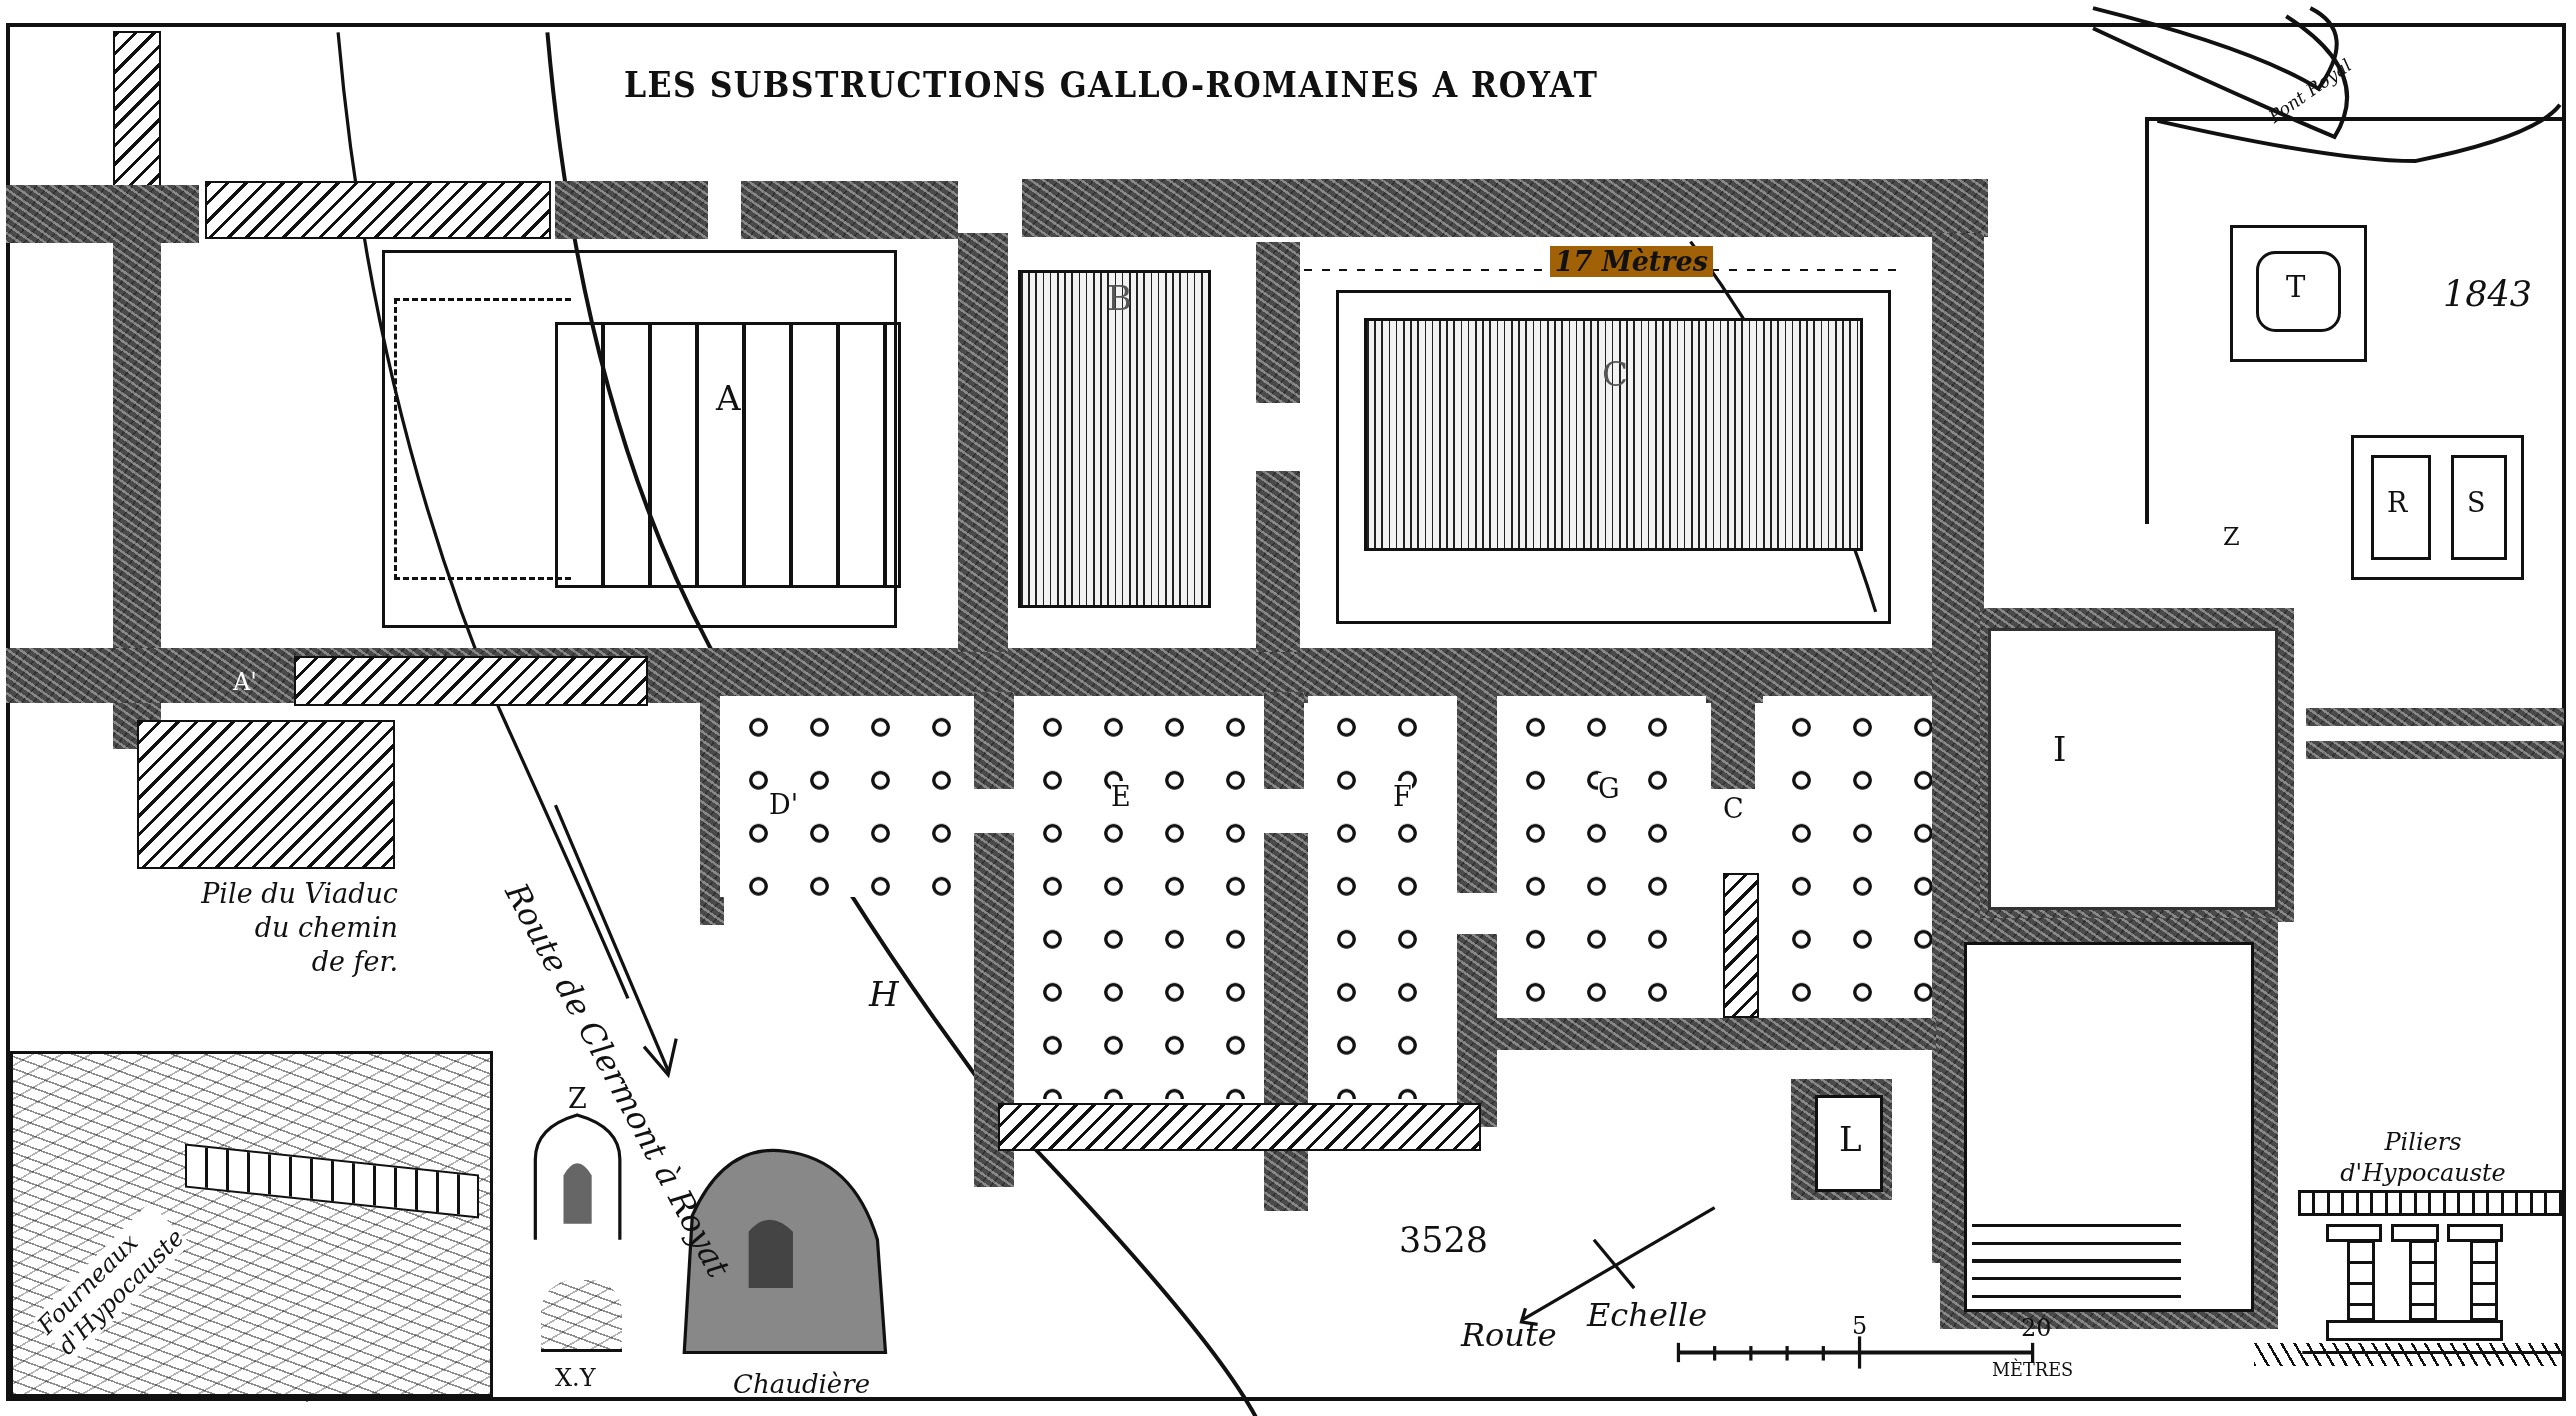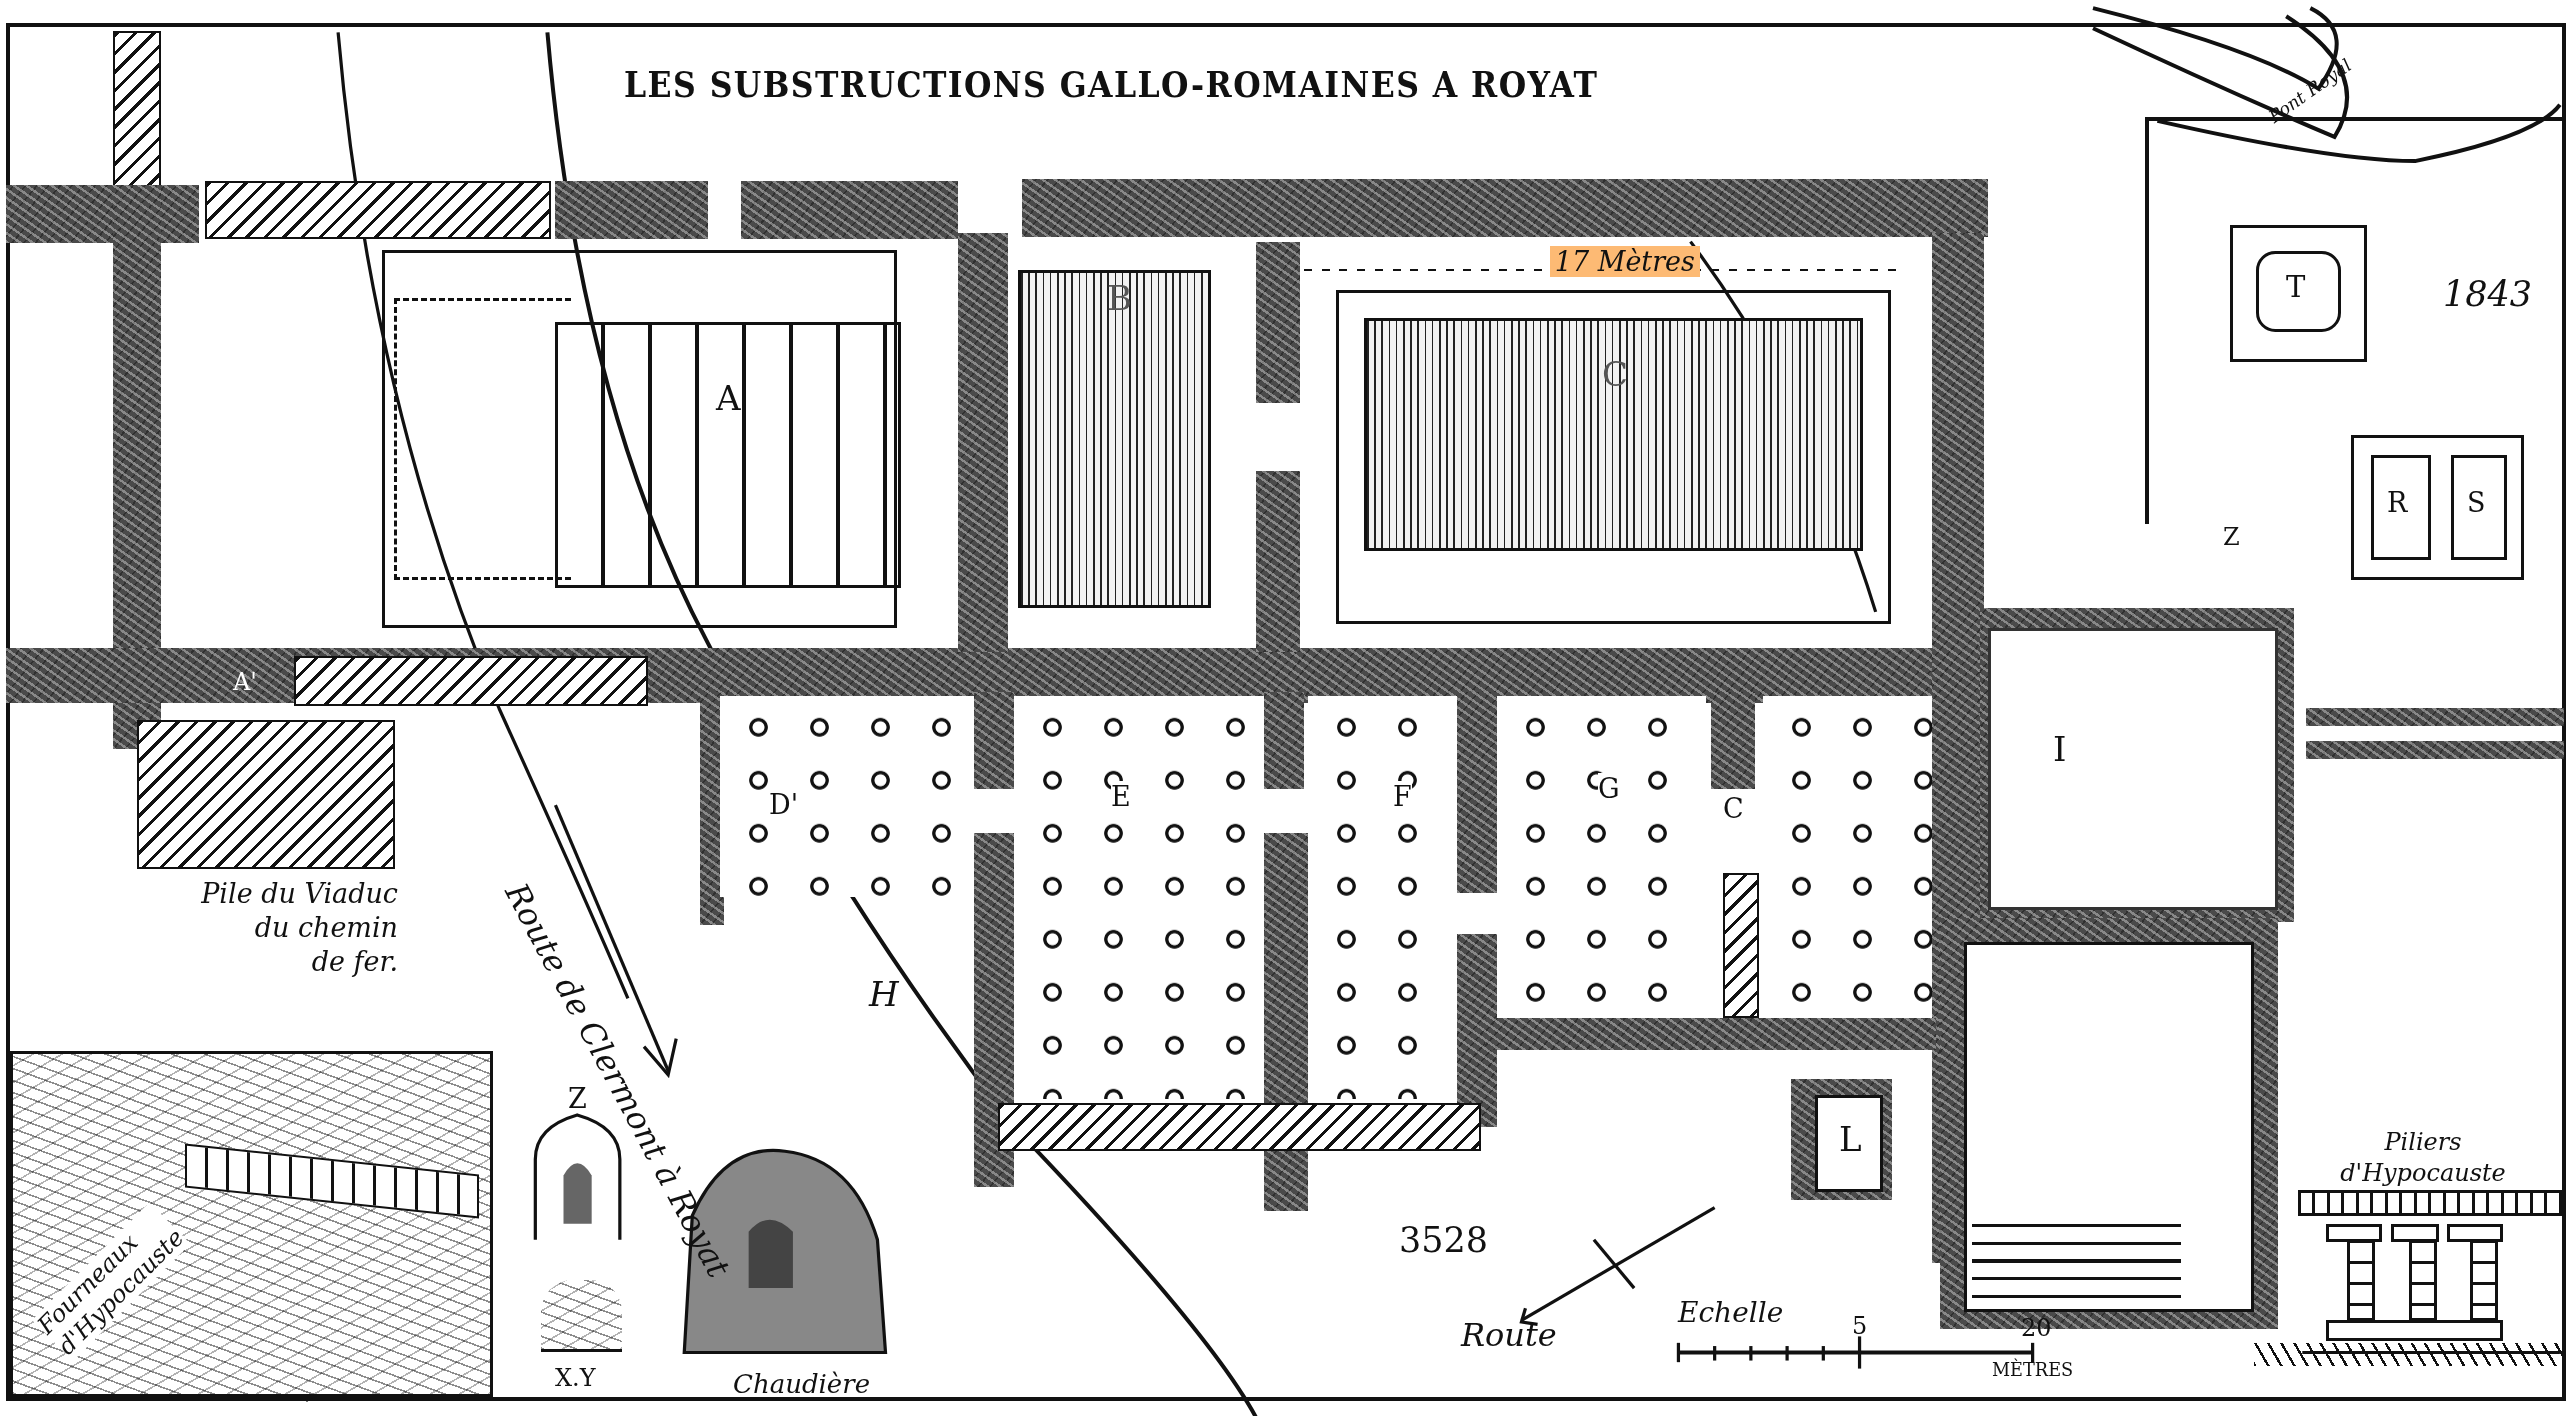--- a/index.html
+++ b/index.html
@@ -113,21 +113,21 @@
 <div class="wall" style="left:958px;top:233px;width:50px;height:419px;"></div>
 <div class="striped" style="left:1018px;top:270px;width:193px;height:338px;"></div>
 <div class="abs label" style="left:1107px;top:278px;color:#555;">B</div>
 <div class="wall" style="left:1256px;top:242px;width:44px;height:161px;"></div>
 <div class="wall" style="left:1256px;top:471px;width:44px;height:181px;"></div>
 
 <div class="box" style="left:1336px;top:290px;width:555px;height:334px;"></div>
 <div class="striped" style="left:1364px;top:318px;width:499px;height:233px;"></div>
 <div class="abs label" style="left:1602px;top:354px;color:#555;">C</div>
 <div class="line" style="left:1304px;top:269px;width:596px;height:2.4px;background:repeating-linear-gradient(90deg,#111 0 8px,transparent 8px 17.7px);"></div>
-<div class="abs hand" style="left:1550px;top:246px;font-size:27px;background:#fdba74;padding:0 4.8px;">17 Mètres</div>
+<div class="abs hand" style="left:1550px;top:246px;font-size:27px;background:#a16207;padding:0 4.8px;font-weight:bold;">17 Mètres</div>
 
 <div class="wall" style="left:1932px;top:233px;width:52px;height:1030px;"></div>
 
 <div class="wall" style="left:700px;top:692px;width:24px;height:233px;"></div>
 <div class="floor" style="left:720px;top:696px;width:258px;height:201px;"></div>
 <div class="abs label" style="left:769px;top:789px;font-size:27px;">D'</div>
 
 <div class="wall" style="left:974px;top:692px;width:40px;height:97px;"></div>
 <div class="wall" style="left:974px;top:833px;width:40px;height:354px;"></div>
 <div class="floor" style="left:1014px;top:696px;width:250px;height:403px;"></div>
@@ -201,21 +201,21 @@
 <div class="abs label" style="left:568px;top:1083px;font-size:27px;">Z</div>
 <div class="sketch" style="left:541px;top:1280px;width:81px;height:72px;border:none;border-bottom:3.2px solid #111;border-radius:32px 32px 0 0;"></div>
 <div class="abs label" style="left:555px;top:1364px;font-size:24px;">X.Y</div>
 <div class="abs hand" style="left:733px;top:1369px;font-size:26px;">Chaudière</div>
 
 <div class="abs" style="left:1399px;top:1220px;font-size:35px;font-family:'DejaVu Serif',serif;">3528</div>
 
 <div class="abs hand" style="left:1461px;top:1316px;font-size:32px;">Route</div>
 <div class="abs" style="left:1674px;top:1199px;width:32px;height:24px;"></div>
 
-<div class="abs hand" style="left:1678px;top:1296px;font-size:28px;">Echelle</div>
+<div class="abs hand" style="left:1587px;top:1296px;font-size:32px;">Echelle</div>
 <div class="abs" style="left:1852px;top:1312px;font-size:24px;">5</div>
 <div class="abs" style="left:2021px;top:1314px;font-size:24px;">20</div>
 <div class="abs" style="left:1992px;top:1360px;font-size:17.7px;">MÈTRES</div>
 
 <div class="abs hand" style="left:2294px;top:1127px;font-size:24px;text-align:center;line-height:31px;width:258px;">
   <div>Piliers</div>
   <div>d'Hypocauste</div>
 </div>
 <div class="slab" style="left:2298px;top:1190px;width:266px;height:26px;"></div>
 <div class="box" style="left:2326px;top:1224px;width:56px;height:17.7px;"></div>

